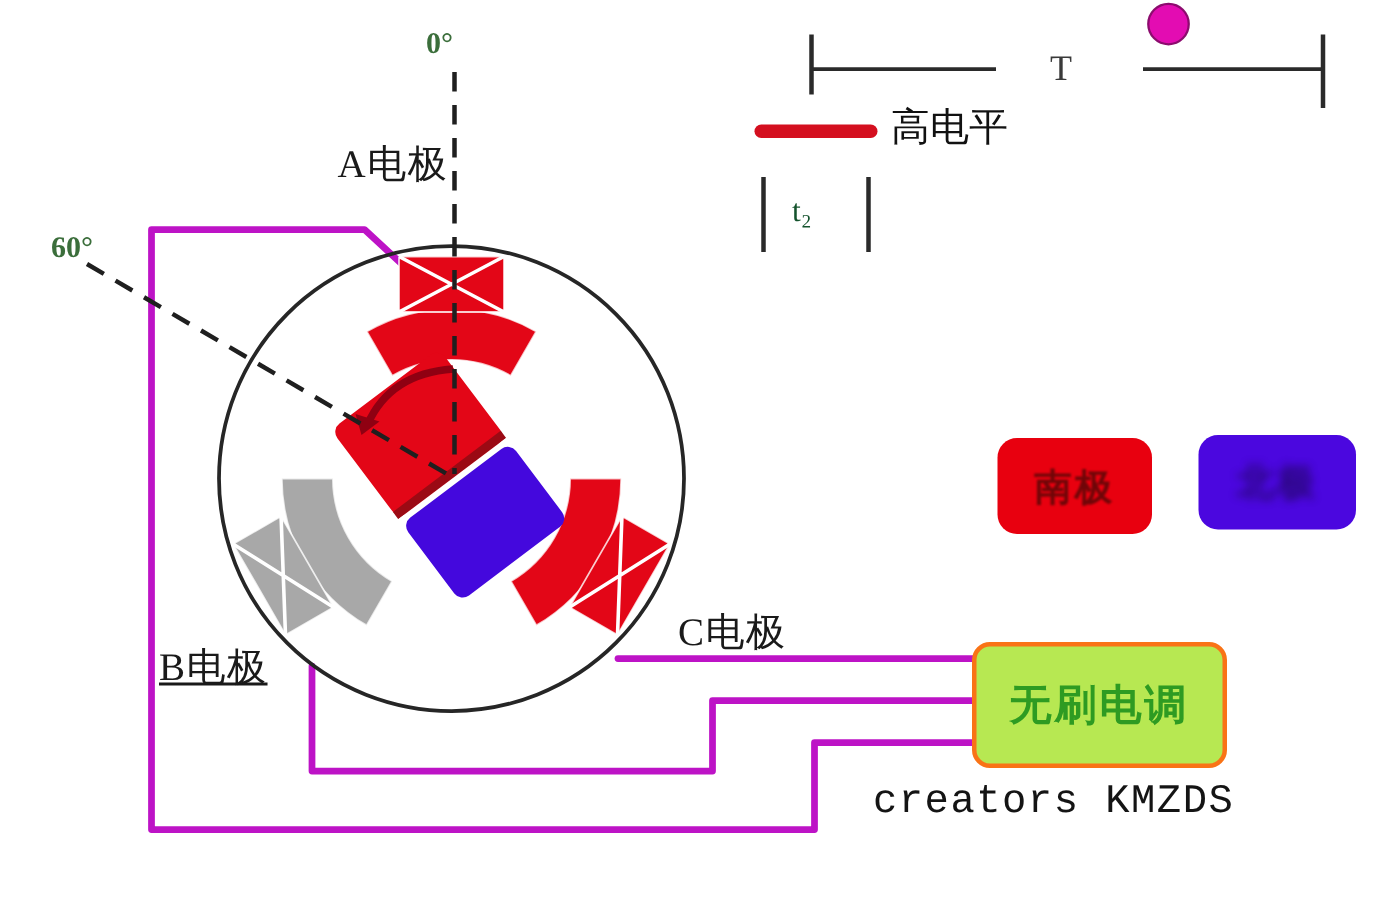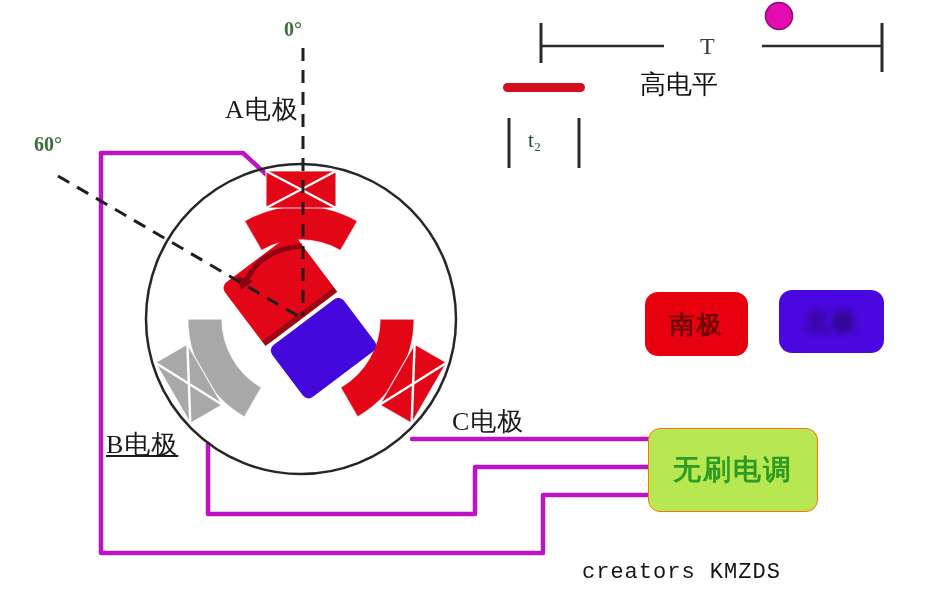--- a/index.html
+++ b/index.html
@@ -8,32 +8,33 @@
     font-family:"Liberation Serif","DejaVu Serif",serif;
   }
   #lineart{position:absolute;left:0;top:0;}
   .lbl{position:absolute;color:#1a1a1a;white-space:nowrap;line-height:1.1;}
   .lbl-electrode{font-size:26px;letter-spacing:1px;}
   .lbl-angle{font-size:20px;color:#3b6e3b;font-weight:bold;}
   .lbl-timing{font-size:24px;color:#3a3a3a;}
   .lbl-highlevel{font-size:26px;color:#111;}
   .lbl-t2{font-size:21px;color:#14532d;}
   .credit{
-    position:absolute;left:582px;top:560px;font-size:22px;color:#141414;
+    position:absolute;left:582px;top:520px;font-size:27px;color:#141414;
     font-family:"Liberation Mono","DejaVu Sans Mono",monospace;letter-spacing:1px;
   }
   .esc-box{
     position:absolute;left:648px;top:428px;width:170px;height:84px;
-    background:#b7e852;border:1px solid #f97316;border-radius:12px;
+    background:#b7e852;border:3px solid #f97316;border-radius:12px;
     display:flex;align-items:center;justify-content:center;box-sizing:border-box;
   }
   .esc-label{font-size:28px;font-weight:600;color:#2e9b22;letter-spacing:2px;}
   .pole-box{
     position:absolute;display:flex;align-items:center;justify-content:center;
     border-radius:13px;
+    margin-left:20px;
   }
   .pole-box.south{left:645px;top:292px;width:103px;height:64px;background:#e8000f;}
   .pole-box.north{left:779px;top:290px;width:105px;height:63px;background:#4b07df;}
   .pole-label{font-size:25px;font-weight:600;}
   .pole-label.south{color:#5c0707;opacity:.85;filter:blur(.6px);letter-spacing:2px;}
   .pole-label.north{color:#21075e;opacity:.8;filter:blur(3px);letter-spacing:2px;}
 </style>
 </head>
 <body>
 
@@ -86,28 +87,28 @@
 
     <rect x="503" y="83" width="82" height="9" rx="4.5" fill="#d40f1f"></rect>
 
     <g stroke="#2a2a2a" stroke-width="3">
       <line x1="509" y1="118" x2="509" y2="168"></line>
       <line x1="579" y1="118" x2="579" y2="168"></line>
     </g>
   </svg>
 
   <div class="lbl lbl-angle" style="left:284px;top:18px;">0°</div>
-  <div class="lbl lbl-angle" style="left:34px;top:133px;">60°</div>
+  <div class="lbl lbl-angle" style="left:34px;top:154px;">60°</div>
 
   <div class="lbl lbl-electrode" style="left:225px;top:96px;">A电极</div>
   <div class="lbl lbl-electrode" style="left:106px;top:431px;text-decoration:underline;">B电极</div>
   <div class="lbl lbl-electrode" style="left:452px;top:396px;margin-top:12px;">C电极</div>
 
   <div class="lbl lbl-timing" style="left:700px;top:33px;">T</div>
-  <div class="lbl lbl-highlevel" style="left:640px;top:71px;">高电平</div>
+  <div class="lbl lbl-highlevel" style="left:594px;top:71px;">高电平</div>
   <div class="lbl lbl-t2" style="left:528px;top:129px;">t₂</div>
 
   <div class="pole-box south">
     <span class="pole-label south">南极</span>
   </div>
   <div class="pole-box north">
     <span class="pole-label north">北极</span>
   </div>
 
   <div class="esc-box">

